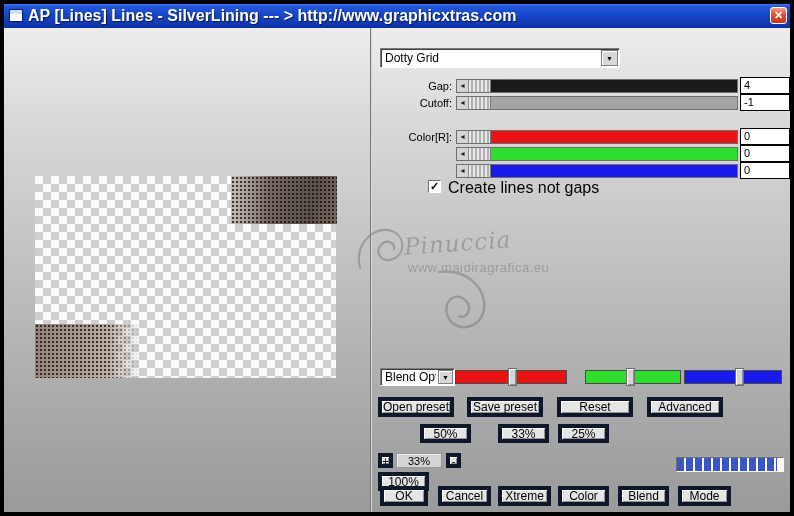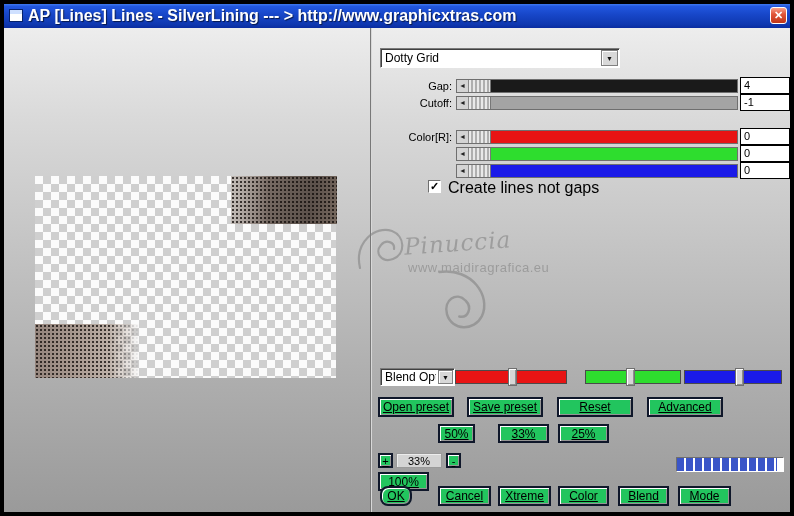--- a/index.html
+++ b/index.html
@@ -79,24 +79,24 @@
     border-top:1px solid #6f6f6f; border-left:1px solid #6f6f6f; border-bottom:1px solid #fff; border-right:1px solid #fff;
     font-size:11px; font-weight:bold; line-height:11px; text-align:center; color:#000; cursor:pointer; }
   .cblabel { position:absolute; left:444px; top:175px; font-size:16px; color:#000; }
 
   
   .btrack { position:absolute; top:366px; height:14px; border:1px solid #4a4a4a; cursor:pointer; }
   .bthumb { position:absolute; top:-3px; width:9px; height:18px; background:#D6D6D6;
     border:1px solid #6f6f6f; box-shadow:inset 1px 1px 0 #fff, inset -1px -1px 0 #8d8d8d; cursor:grab; }
 
   
-  .btn { position:absolute; background:#22c55e; border:2px solid #0f172a;
+  .btn { position:absolute; background:#e5e5e5; border:4px solid #0f172a;
     box-shadow:inset 1px 1px 0 #FFFFFF, inset -1px -1px 0 #949494;
     font-size:12px; color:#000; display:flex; align-items:center; justify-content:center;
-    cursor:pointer; white-space:nowrap;text-decoration:underline; }
+    cursor:pointer; white-space:nowrap; }
   .small { font-size:11px; }
   .steplabel { position:absolute; background:#D4D4D4; border:1px solid #9a9a9a;
     box-shadow:inset 1px 1px 0 #ececec; font-size:11px; display:flex; align-items:center; justify-content:center; }
 
   
   .progress { position:absolute; left:672px; top:453px; width:108px; height:15px; background:#fff;
     border-top:1px solid #6f6f6f; border-left:1px solid #6f6f6f; border-bottom:1px solid #fff; border-right:1px solid #fff; }
   .pfill { position:relative; height:100%; }
   .pfill::after { content:""; position:absolute; inset:0;
     background:repeating-linear-gradient(90deg, transparent 0 7px, #fff 7px 9px); }
@@ -207,33 +207,33 @@
     <div class="btrack" style="left: 680px; width: 98px; background: rgb(26, 26, 232);">
       <div class="bthumb" style="left:50px;"></div>
     </div>
 
     <div class="btn" style="left:374px; top:393px; width:76px; height:20px;">Open preset</div>
     <div class="btn" style="left:463px; top:393px; width:76px; height:20px;">Save preset</div>
     <div class="btn" style="left:553px; top:393px; width:76px; height:20px;">Reset</div>
     <div class="btn" style="left:643px; top:393px; width:76px; height:20px;">Advanced</div>
 
     <div class="btn" style="left:374px; top:420px; width:51px; height:19px;margin-top:48px;">100%</div>
-    <div class="btn" style="left:434px; top:420px; width:37px; height:19px;">50%</div>
+    <div class="btn" style="left:416px; top:420px; width:51px; height:19px;">50%</div>
     <div class="btn" style="left:494px; top:420px; width:51px; height:19px;">33%</div>
     <div class="btn" style="left:554px; top:420px; width:51px; height:19px;">25%</div>
 
     <div class="btn small" style="left:374px; top:449px; width:15px; height:15px;">+</div>
     <div class="steplabel" style="left:392px; top:449px; width:46px; height:15px;">33%</div>
     <div class="btn small" style="left:442px; top:449px; width:15px; height:15px;">-</div>
 
     <div class="progress">
       <div class="pfill" style="background: rgb(58, 85, 200); width: 94%;"></div>
     </div>
 
-    <div class="btn" style="left:376px; top:482px; width:32px; height:20px;border-radius:8px;">OK</div>
+    <div class="btn" style="left:376px; top:482px; width:48px; height:20px;">OK</div>
     <div class="btn" style="left:434px; top:482px; width:53px; height:20px;">Cancel</div>
     <div class="btn" style="left:494px; top:482px; width:53px; height:20px;">Xtreme</div>
     <div class="btn" style="left:554px; top:482px; width:51px; height:20px;">Color</div>
     <div class="btn" style="left:614px; top:482px; width:51px; height:20px;">Blend</div>
     <div class="btn" style="left:674px; top:482px; width:53px; height:20px;">Mode</div>
 
   </div>
 </div>
 
 </body></html>

